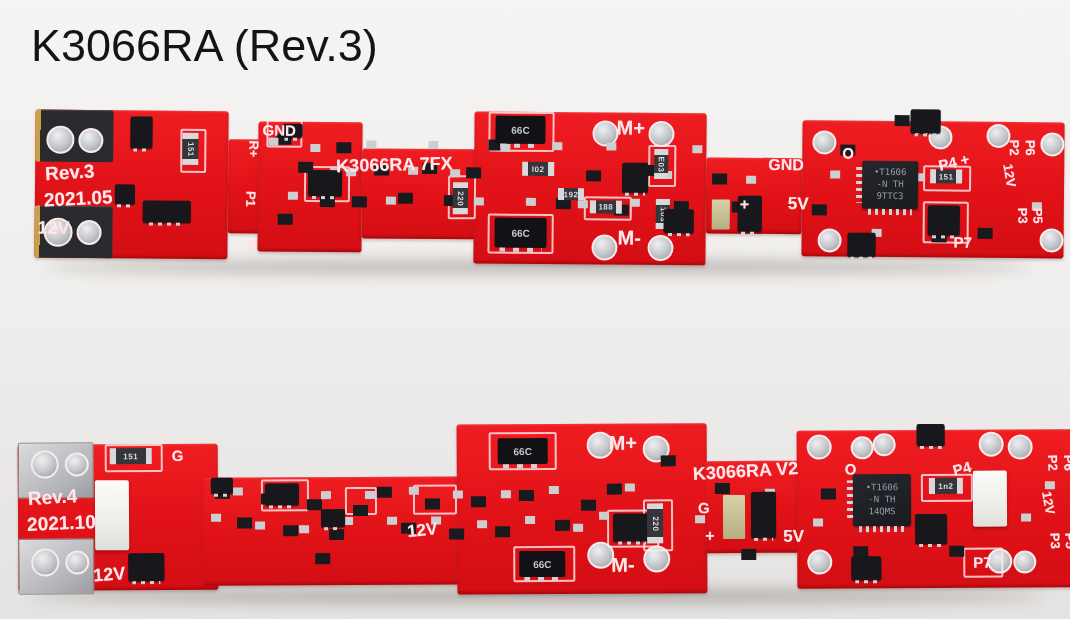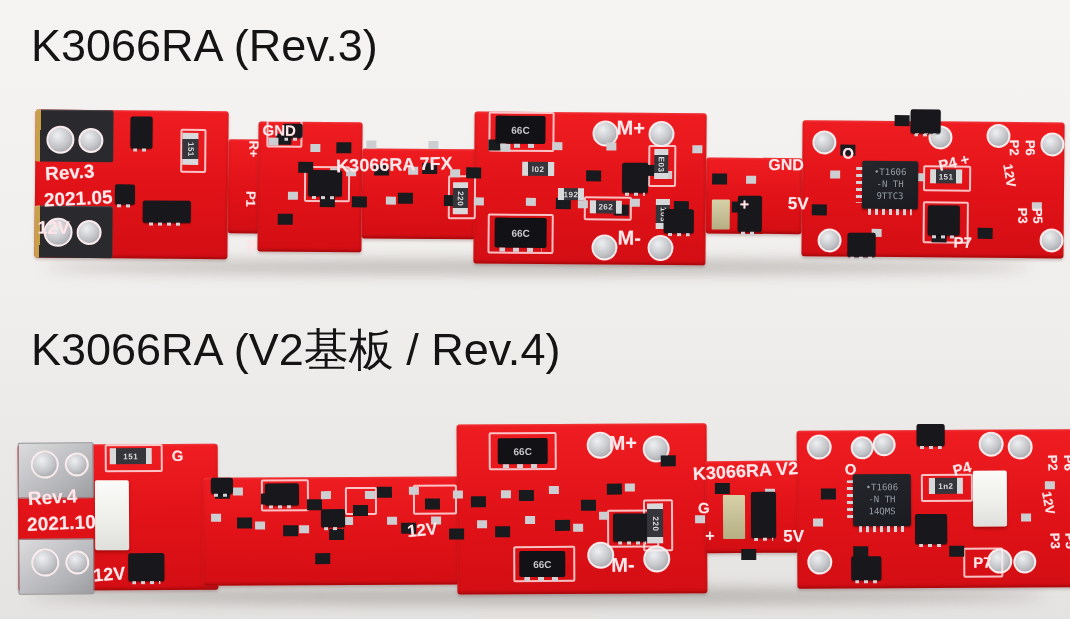--- a/index.html
+++ b/index.html
@@ -68,21 +68,20 @@
     text-shadow:0 0 1px rgba(255,180,185,.6);}
   .scatter{position:absolute;left:0;top:0;width:15px;height:11px;background:transparent;}
   .scatter.sm{width:10px;height:8px;}
 </style>
 </head>
 <body>
 
 <div class="stage">
 
   <h1 class="title t1">K3066RA (Rev.3)</h1>
-  <h1 class="title t2">K3066RA (V2基板 / Rev.4)</h1>
 
   <div class="shadow" style="left:45px;top:260px;width:985px;height:14px;"></div>
   <div class="shadow" style="left:30px;top:588px;width:1015px;height:16px;"></div>
 
   <div class="board b1">
 
     <div class="blk" style="left:5px;top:8px;width:193px;height:148px;"></div>
     <div class="blk" style="left:198px;top:36px;width:32px;height:94px;"></div>
     <div class="blk" style="left:228px;top:18px;width:104px;height:130px;"></div>
     <div class="blk" style="left:332px;top:44px;width:114px;height:90px;"></div>
@@ -151,21 +150,21 @@
     <div class="res" style="left:528px;top:82px;width:26px;height:12px;">
         <span>192</span>
       </div>
     <div class="chip66" style="left:465px;top:10px;width:50px;height:28px;">
         <span>66C</span>
       </div>
     <div class="chip66" style="left:465px;top:112px;width:52px;height:30px;">
         <span>66C</span>
       </div>
     <div class="res" style="left:560px;top:94px;width:32px;height:13px;">
-        <span>262</span>
+        <span>188</span>
       </div>
     <div class="res v" style="left:624px;top:42px;width:14px;height:30px;">
         <span>E03</span>
       </div>
     <div class="res v" style="left:626px;top:92px;width:14px;height:30px;">
         <span>103</span>
       </div>
     <div class="tr" style="left:592px;top:56px;width:26px;height:30px;"></div>
     <div class="tr" style="left:634px;top:102px;width:30px;height:24px;"></div>
     <div class="captan" style="left:682px;top:92px;width:18px;height:30px;"></div>

